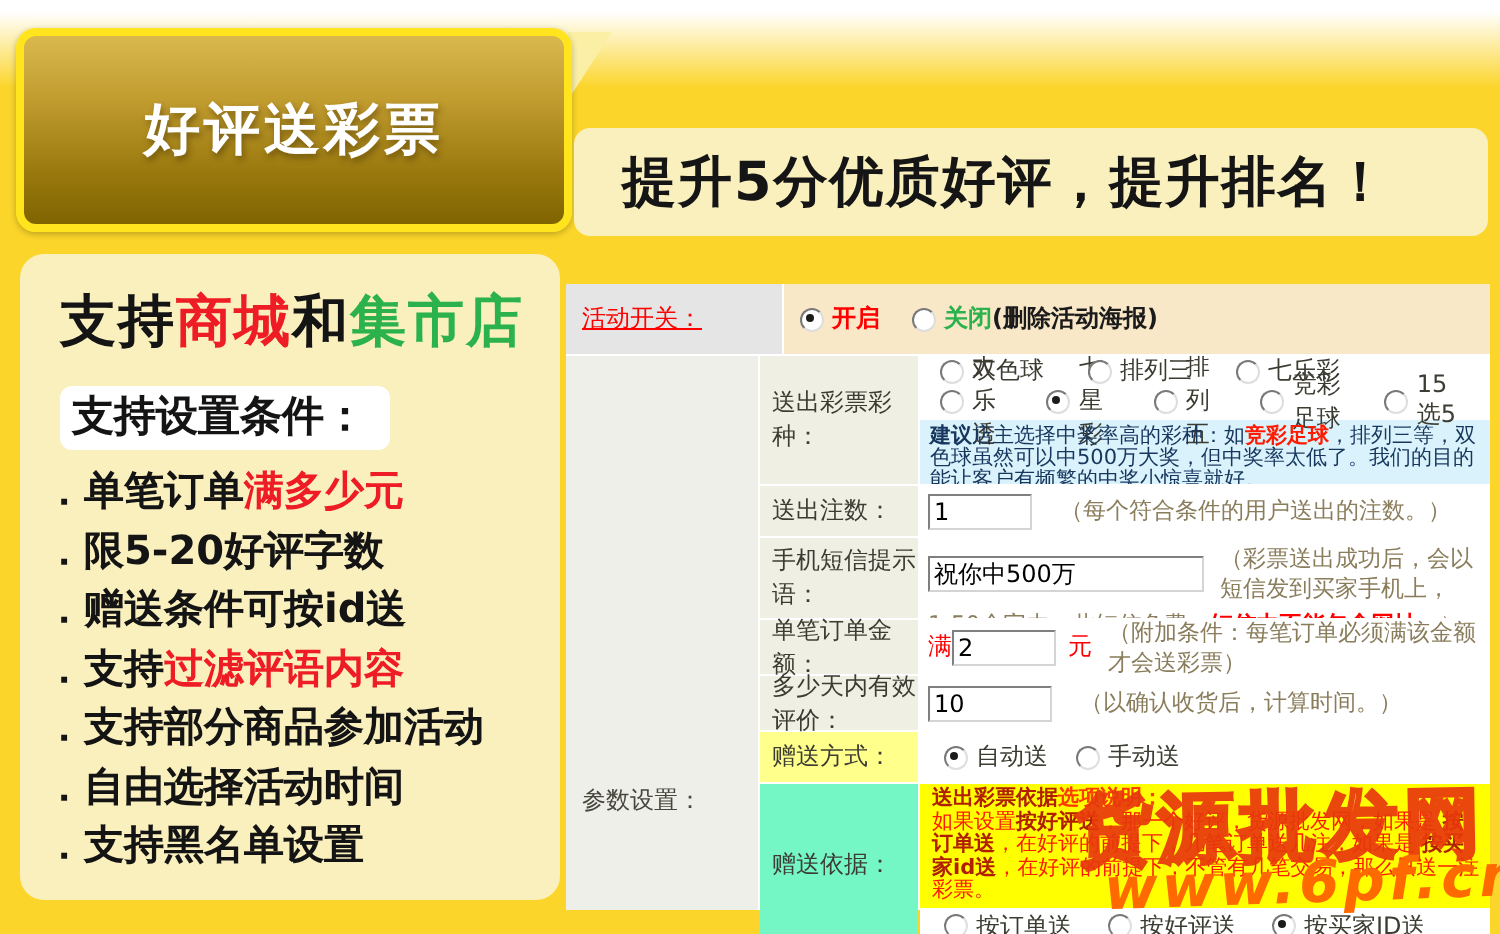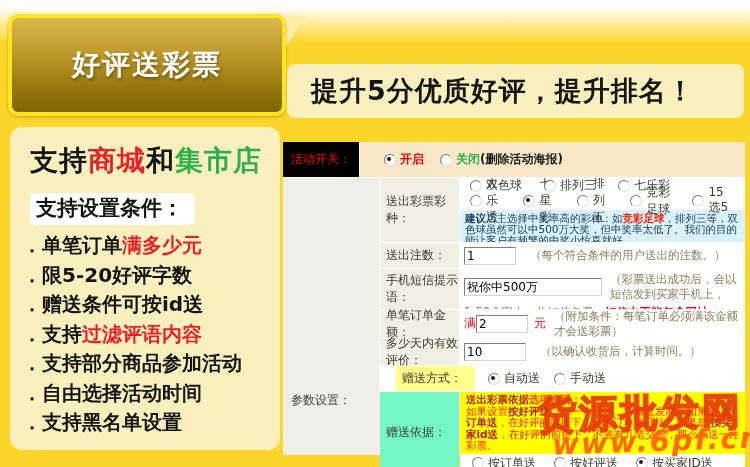--- a/index.html
+++ b/index.html
@@ -37,35 +37,35 @@
     margin:13px 0 2px 20px;padding:1px 12px 3px 6px;
     font-size:21px;font-weight:bold;color:#141414;}
   .lp-list{margin:4px 0 0 12px;}
   .lp-item{font-size:20px;font-weight:bold;color:#141414;line-height:29.5px;white-space:nowrap;}
   
   .form{position:absolute;left:283px;top:142px;width:462px;height:313px;
     display:flex;flex-direction:column;gap:1px;background:#ffffff;
     font-size:12px;color:#3c3c32;}
   .frow{display:flex;gap:1px;}
   .row-activity{height:35px;}
-  .lbl-outer{width:76px;background:#000000;color:#ff0000;display:flex;align-items:center;
-    padding-left:8px;box-sizing:border-box;flex:none;}
-  .activity-cnt{flex:1;background:#F9E8C7;display:flex;align-items:center;padding-left:24px;}
+  .lbl-outer{width:108px;background:#e5e5e5;color:#ff0000;display:flex;align-items:center;
+    padding-left:8px;box-sizing:border-box;flex:none;text-decoration:underline;}
+  .activity-cnt{flex:1;background:#F9E8C7;display:flex;align-items:center;padding-left:8px;}
   .main{flex:1;display:flex;gap:1px;min-height:0;}
   .outer-col{width:96px;background:#EFEFE9;position:relative;flex:none;}
   .params-label{position:absolute;left:8px;top:214px;color:#46463c;}
   .nested{flex:1;display:flex;flex-direction:column;gap:1px;min-height:0;}
   .nrow{display:flex;gap:1px;flex:none;}
   .nlbl{width:79px;background:#EFEFE3;display:flex;align-items:center;
     padding-left:6px;box-sizing:border-box;flex:none;color:#3c3c32;}
   .nlbl.yellow{background:#FFFF8C;}
   .nlbl.aqua{background:#74F6C5;}
   .ncnt{flex:1;background:#ffffff;overflow:hidden;box-sizing:border-box;}
   .row-species{height:64px;} .row-stakes{height:25px;} .row-sms{height:40px;}
-  .row-amount{height:27px;} .row-days{height:27px;} .row-method{height:25px;padding-left:16px;}
+  .row-amount{height:27px;} .row-days{height:27px;} .row-method{height:25px;}
   .row-basis{flex:1;}
   .opt-line{display:flex;align-items:center;height:15px;padding-left:10px;}
   .opt{display:inline-flex;align-items:center;margin-right:16px;cursor:pointer;}
   .opt-wide{margin-right:22px;}
   .rdo{display:inline-block;width:10px;height:10px;border-radius:50%;background:#fff;
     border:1px solid;border-color:#787878 #dedede #dedede #787878;
     margin-right:4px;position:relative;flex:none;}
   .rdo.sel::after{content:"";position:absolute;left:2px;top:2px;width:4px;height:4px;
     border-radius:50%;background:#1b1b1b;}
   .advice{background:#D9F2FC;color:#17365D;font-size:10.5px;line-height:11px;

